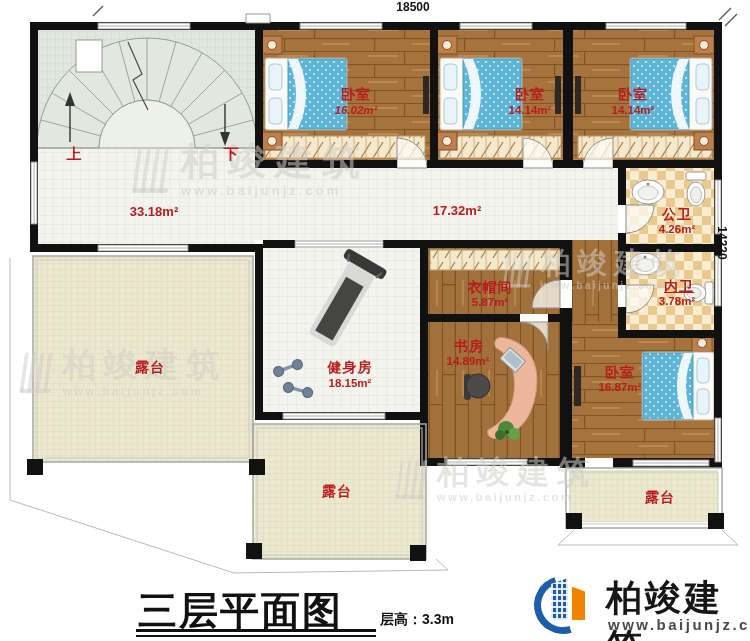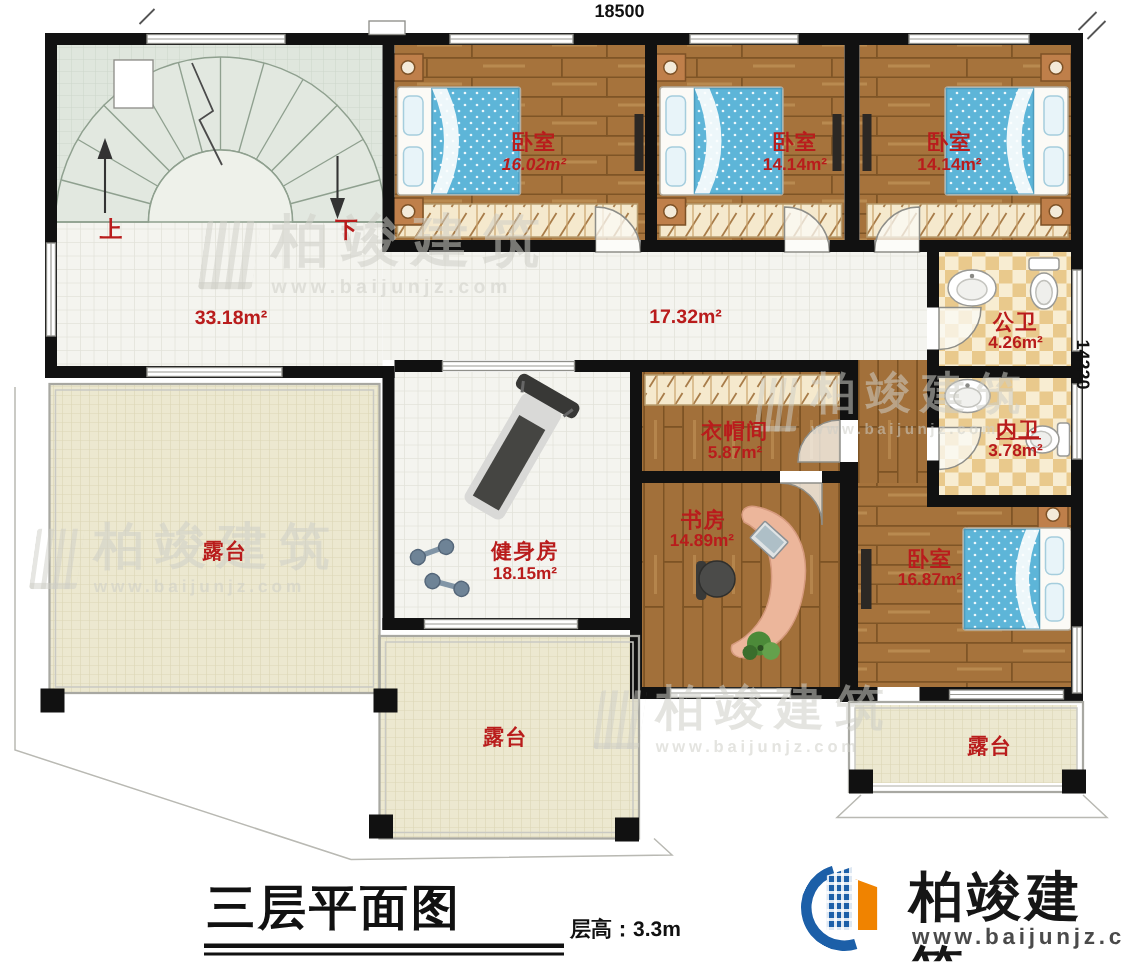--- a/index.html
+++ b/index.html
@@ -30,21 +30,21 @@
     width:36px; height:46px; flex:0 0 auto; border-radius:3px;
     background:repeating-linear-gradient(90deg, rgba(205,205,198,0.5) 0 4px, transparent 4px 9px);
     border-bottom:5px solid rgba(205,205,198,0.5);
     transform:skewX(-8deg);
   }
   .wm-text { display:flex; flex-direction:column; }
   .wm-brand { font-size:38px; font-weight:bold; letter-spacing:9px; line-height:1; }
   .wm-url { font-size:13px; font-weight:bold; letter-spacing:3px; margin-top:3px; }
 
   
-  .f-title { position:absolute; left:138px; top:584px; font-size:32px; font-weight:bold; color:#111; letter-spacing:2px; }
+  .f-title { position:absolute; left:138px; top:584px; font-size:39px; font-weight:bold; color:#111; letter-spacing:2px; }
   .f-scale { position:absolute; left:308px; top:590px; font-size:27px; font-weight:bold; color:#111; }
   .f-underline1 { position:absolute; left:136px; top:629px; width:240px; height:3px; background:#111; }
   .f-underline2 { position:absolute; left:136px; top:635px; width:240px; height:2px; background:#111; }
   .f-line { position:absolute; font-size:14px; font-weight:bold; color:#111; }
   .f-area { left:380px; top:583px; }
   .f-height { left:380px; top:611px; }
 
   .brand-logo { position:absolute; left:534px; top:574px; width:66px; height:62px; }
   .brand-swoosh {
     position:absolute; left:0; top:2px; width:58px; height:58px; border-radius:50%;

